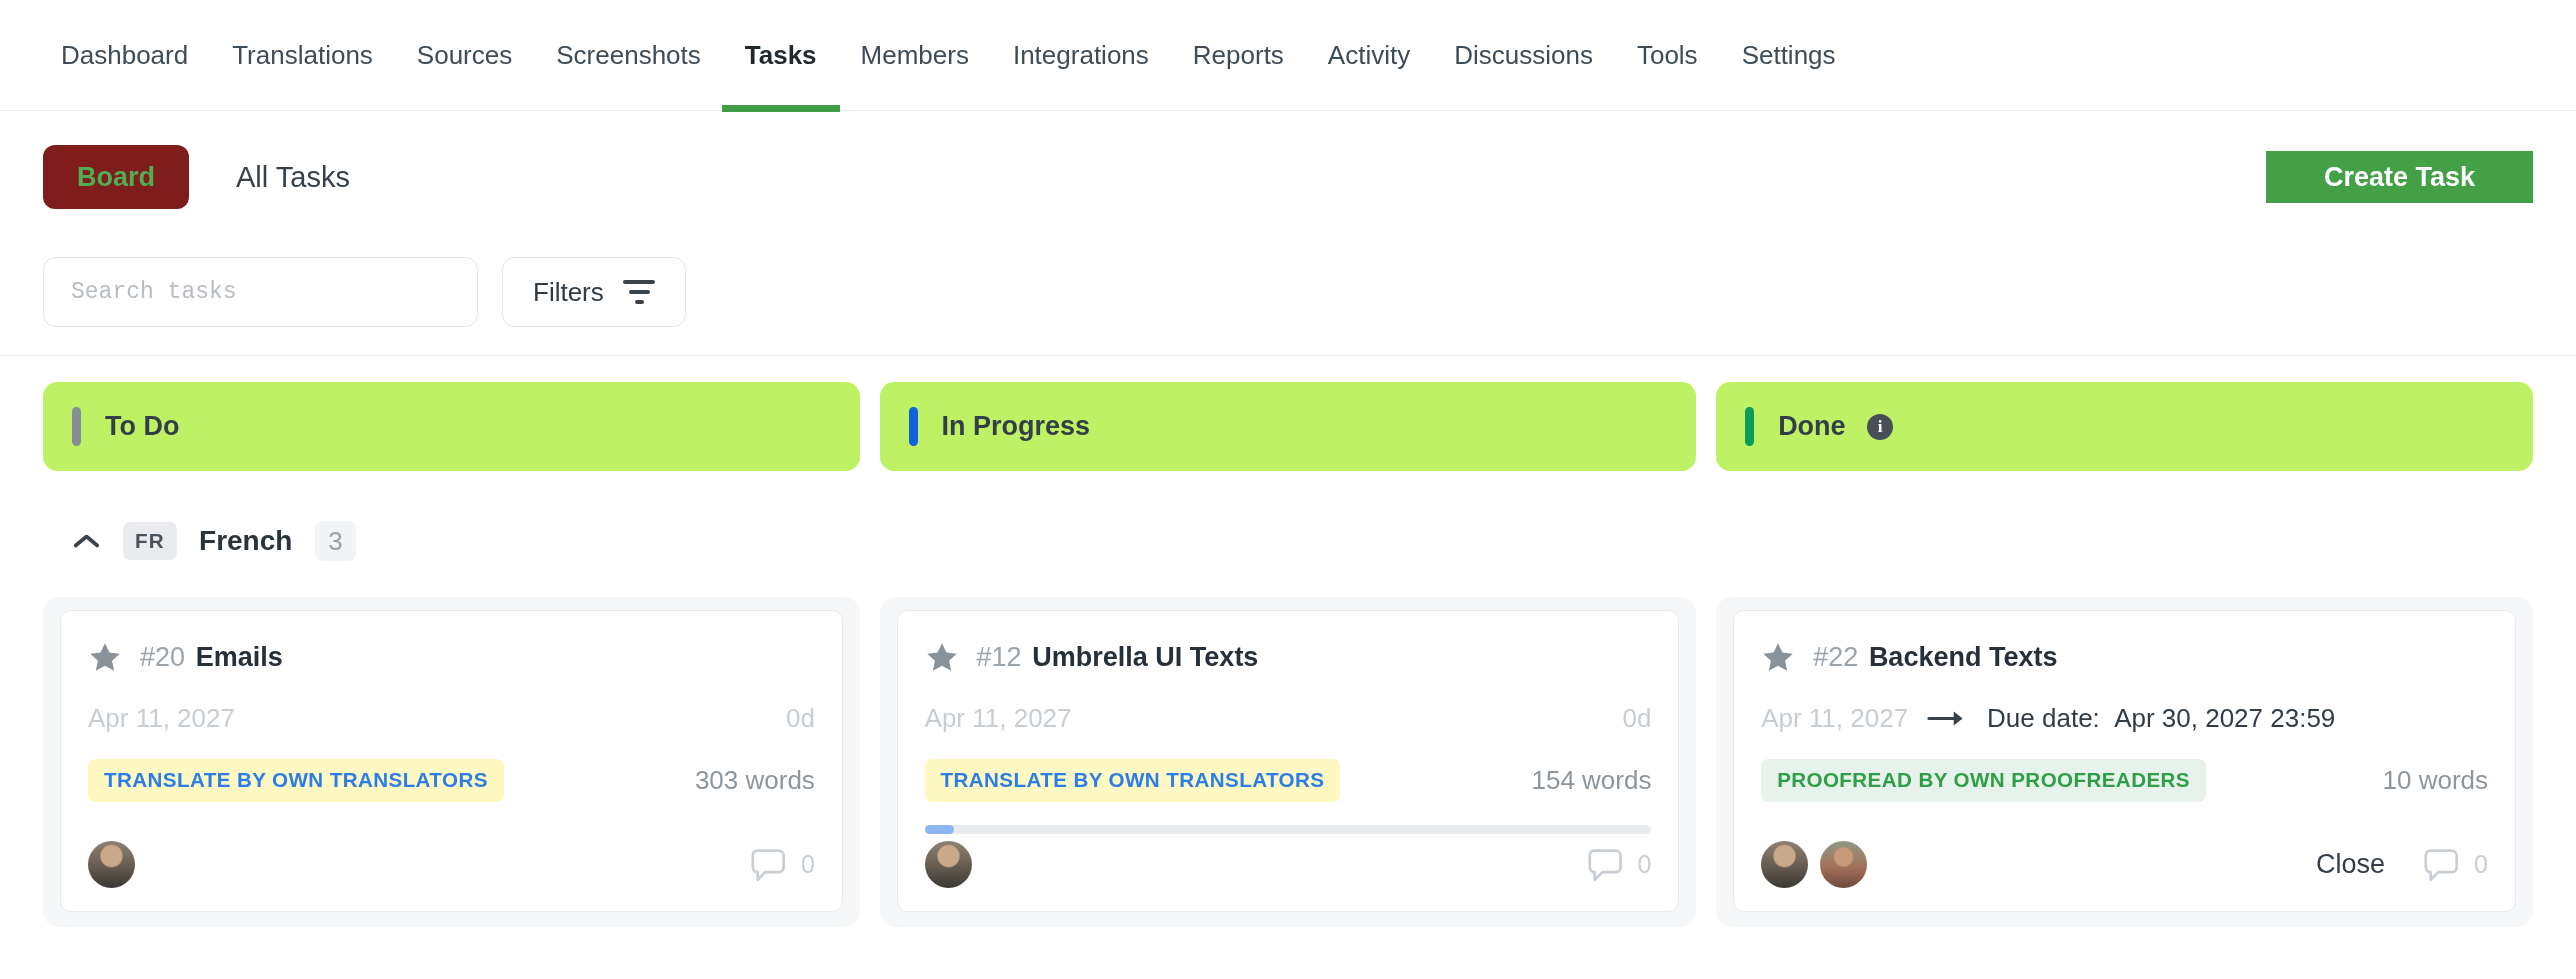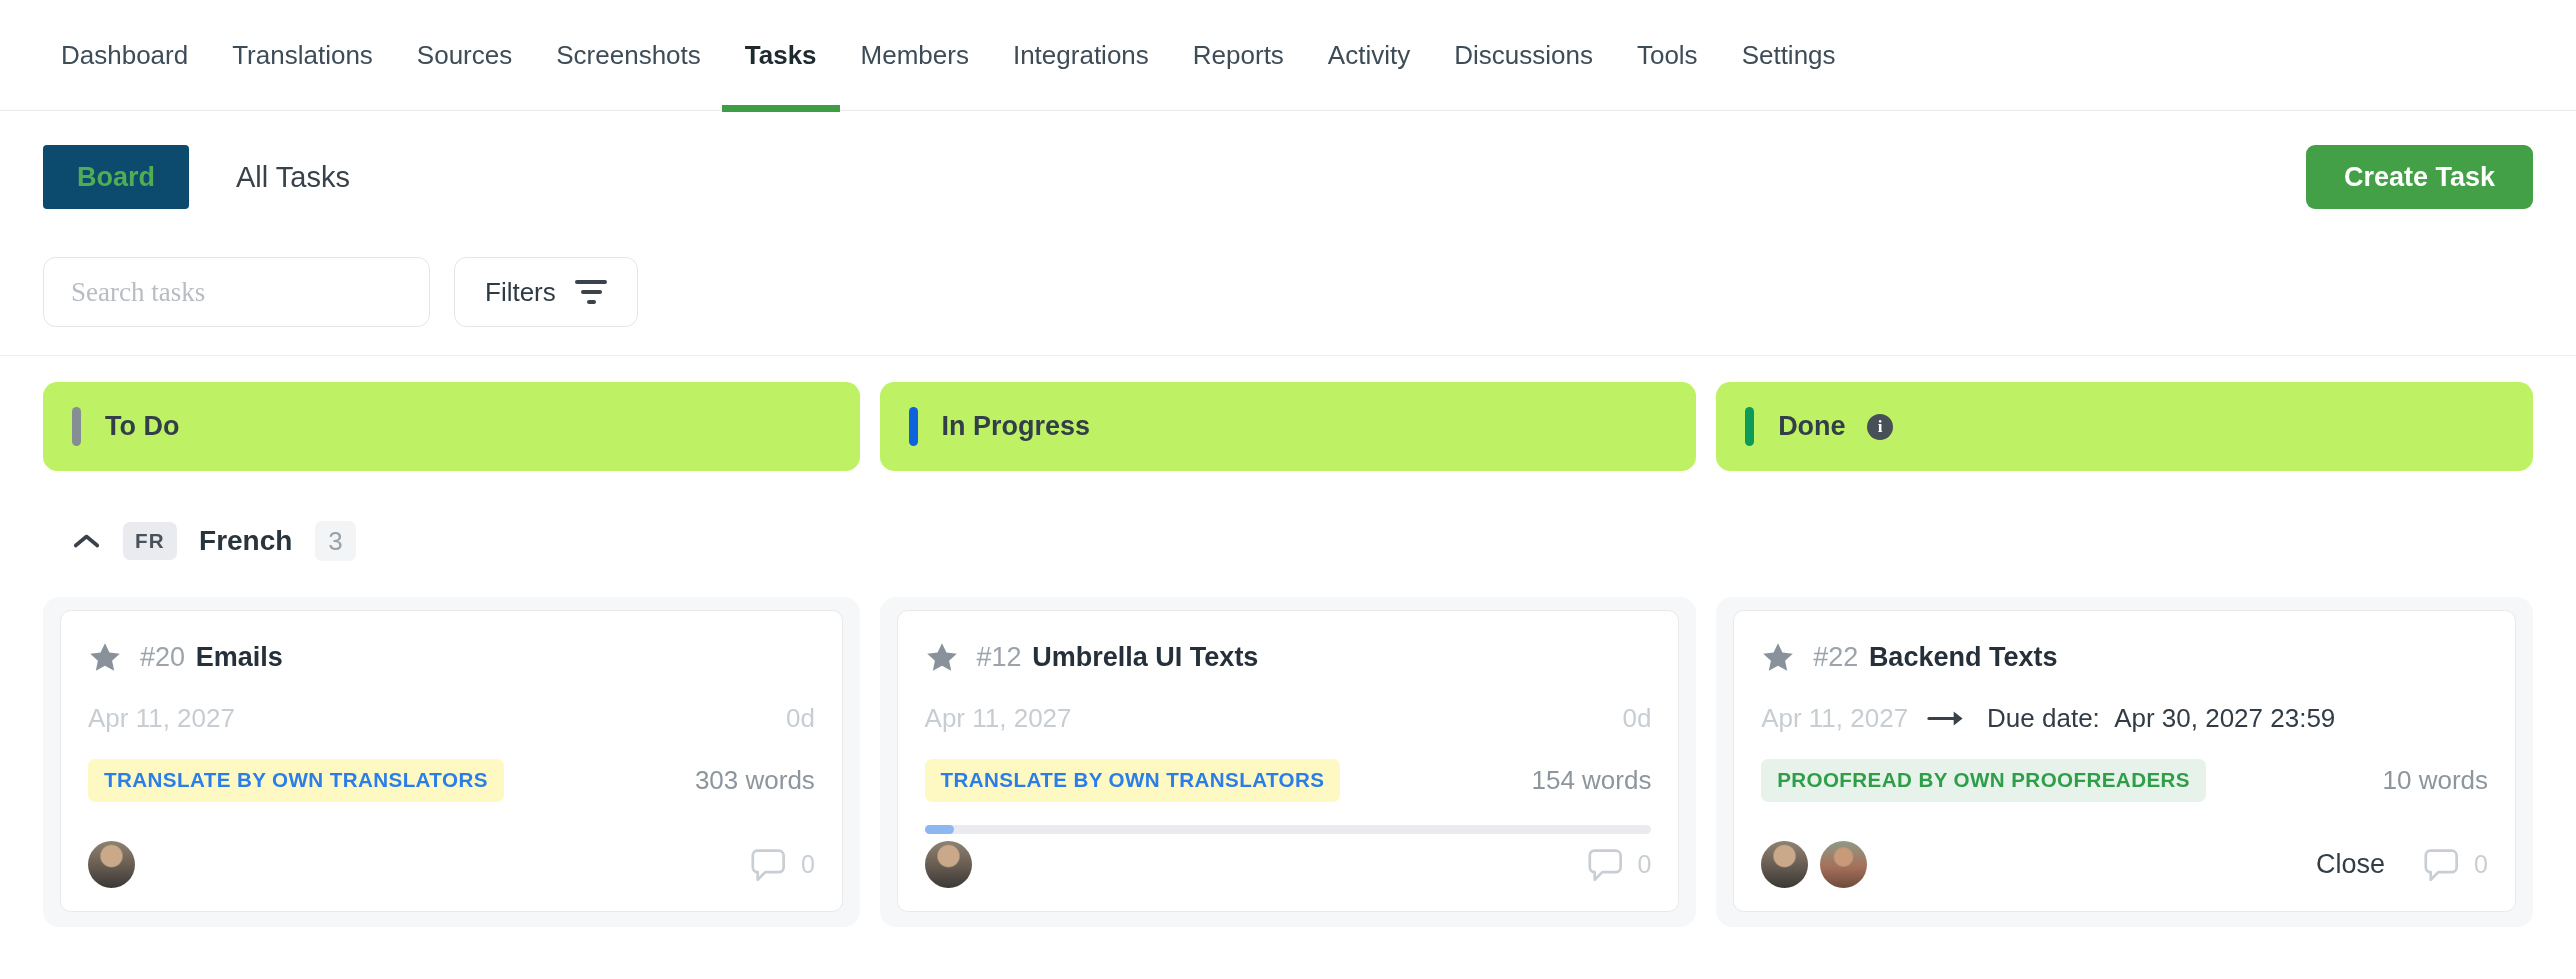--- a/index.html
+++ b/index.html
@@ -11,32 +11,32 @@
     padding: 0 61px; border-bottom: 1.8px solid #e9ebee; }
   .nav-item { position: relative; height: 100%; display: flex; align-items: center;
     font-size: 26px; color: #3e4c57; cursor: pointer; white-space: nowrap; }
   .nav-item.active { color: #1f2930; font-weight: 700; }
   .nav-item.active::after { content: ""; position: absolute; left: -23px; right: -23px;
     bottom: -1.8px; height: 7.2px; background: #3f9e45; }
 
   
   .toolbar { display: flex; align-items: center; padding: 34px 43px 0 43px; }
   .board-pill { height: 64px; padding: 0 34px; display: flex; align-items: center;
-    background: #0c4a6e; color: #4fae54; font-size: 27px; font-weight: 700;
-    border-radius: 4px; cursor: pointer; }
+    background: #7f1d1d; color: #4fae54; font-size: 27px; font-weight: 700;
+    border-radius: 12px; cursor: pointer; }
   .all-tasks { margin-left: 47px; font-size: 29px; color: #39424a; cursor: pointer; }
-  .create-btn { margin-left: auto; height: 64px; padding: 0 38px; background: #43a047;
-    color: #ffffff; font-size: 27px; font-weight: 700; border: none; border-radius: 9px;
+  .create-btn { margin-left: auto; height: 52px; padding: 0 58px; background: #43a047;
+    color: #ffffff; font-size: 27px; font-weight: 700; border: none; border-radius: 0;
     font-family: "Liberation Sans", sans-serif; cursor: pointer; }
 
   
   .filter-row { display: flex; align-items: center; gap: 24px; padding: 48px 43px 0 43px; }
-  .search-input { width: 387px; height: 70px; border: 1.8px solid #e3e6e9; border-radius: 12.5px;
-    font-size: 27px; padding: 0 27px; color: #333c44; outline: none;
-    font-family: Liberation Serif, serif; }
+  .search-input { width: 435px; height: 70px; border: 1.8px solid #e3e6e9; border-radius: 12.5px;
+    font-size: 23px; padding: 0 27px; color: #333c44; outline: none;
+    font-family: Liberation Mono, monospace; }
   .search-input::placeholder { color: #b7bdc3; }
   .filters-btn { height: 70px; padding: 0 30px; background: #fff; border: 1.8px solid #e3e6e9;
     border-radius: 12.5px; display: flex; align-items: center; gap: 19.7px; font-size: 26px;
     color: #2e3a44; font-family: "Liberation Sans", sans-serif; cursor: pointer; }
   .filter-icon { display: flex; flex-direction: column; align-items: center; gap: 5.4px; }
   .filter-icon i { display: block; height: 4.5px; border-radius: 2.7px; background: #3a434c; }
   .filter-icon i:nth-child(1) { width: 32px; }
   .filter-icon i:nth-child(2) { width: 20.6px; }
   .filter-icon i:nth-child(3) { width: 9px; }
 

